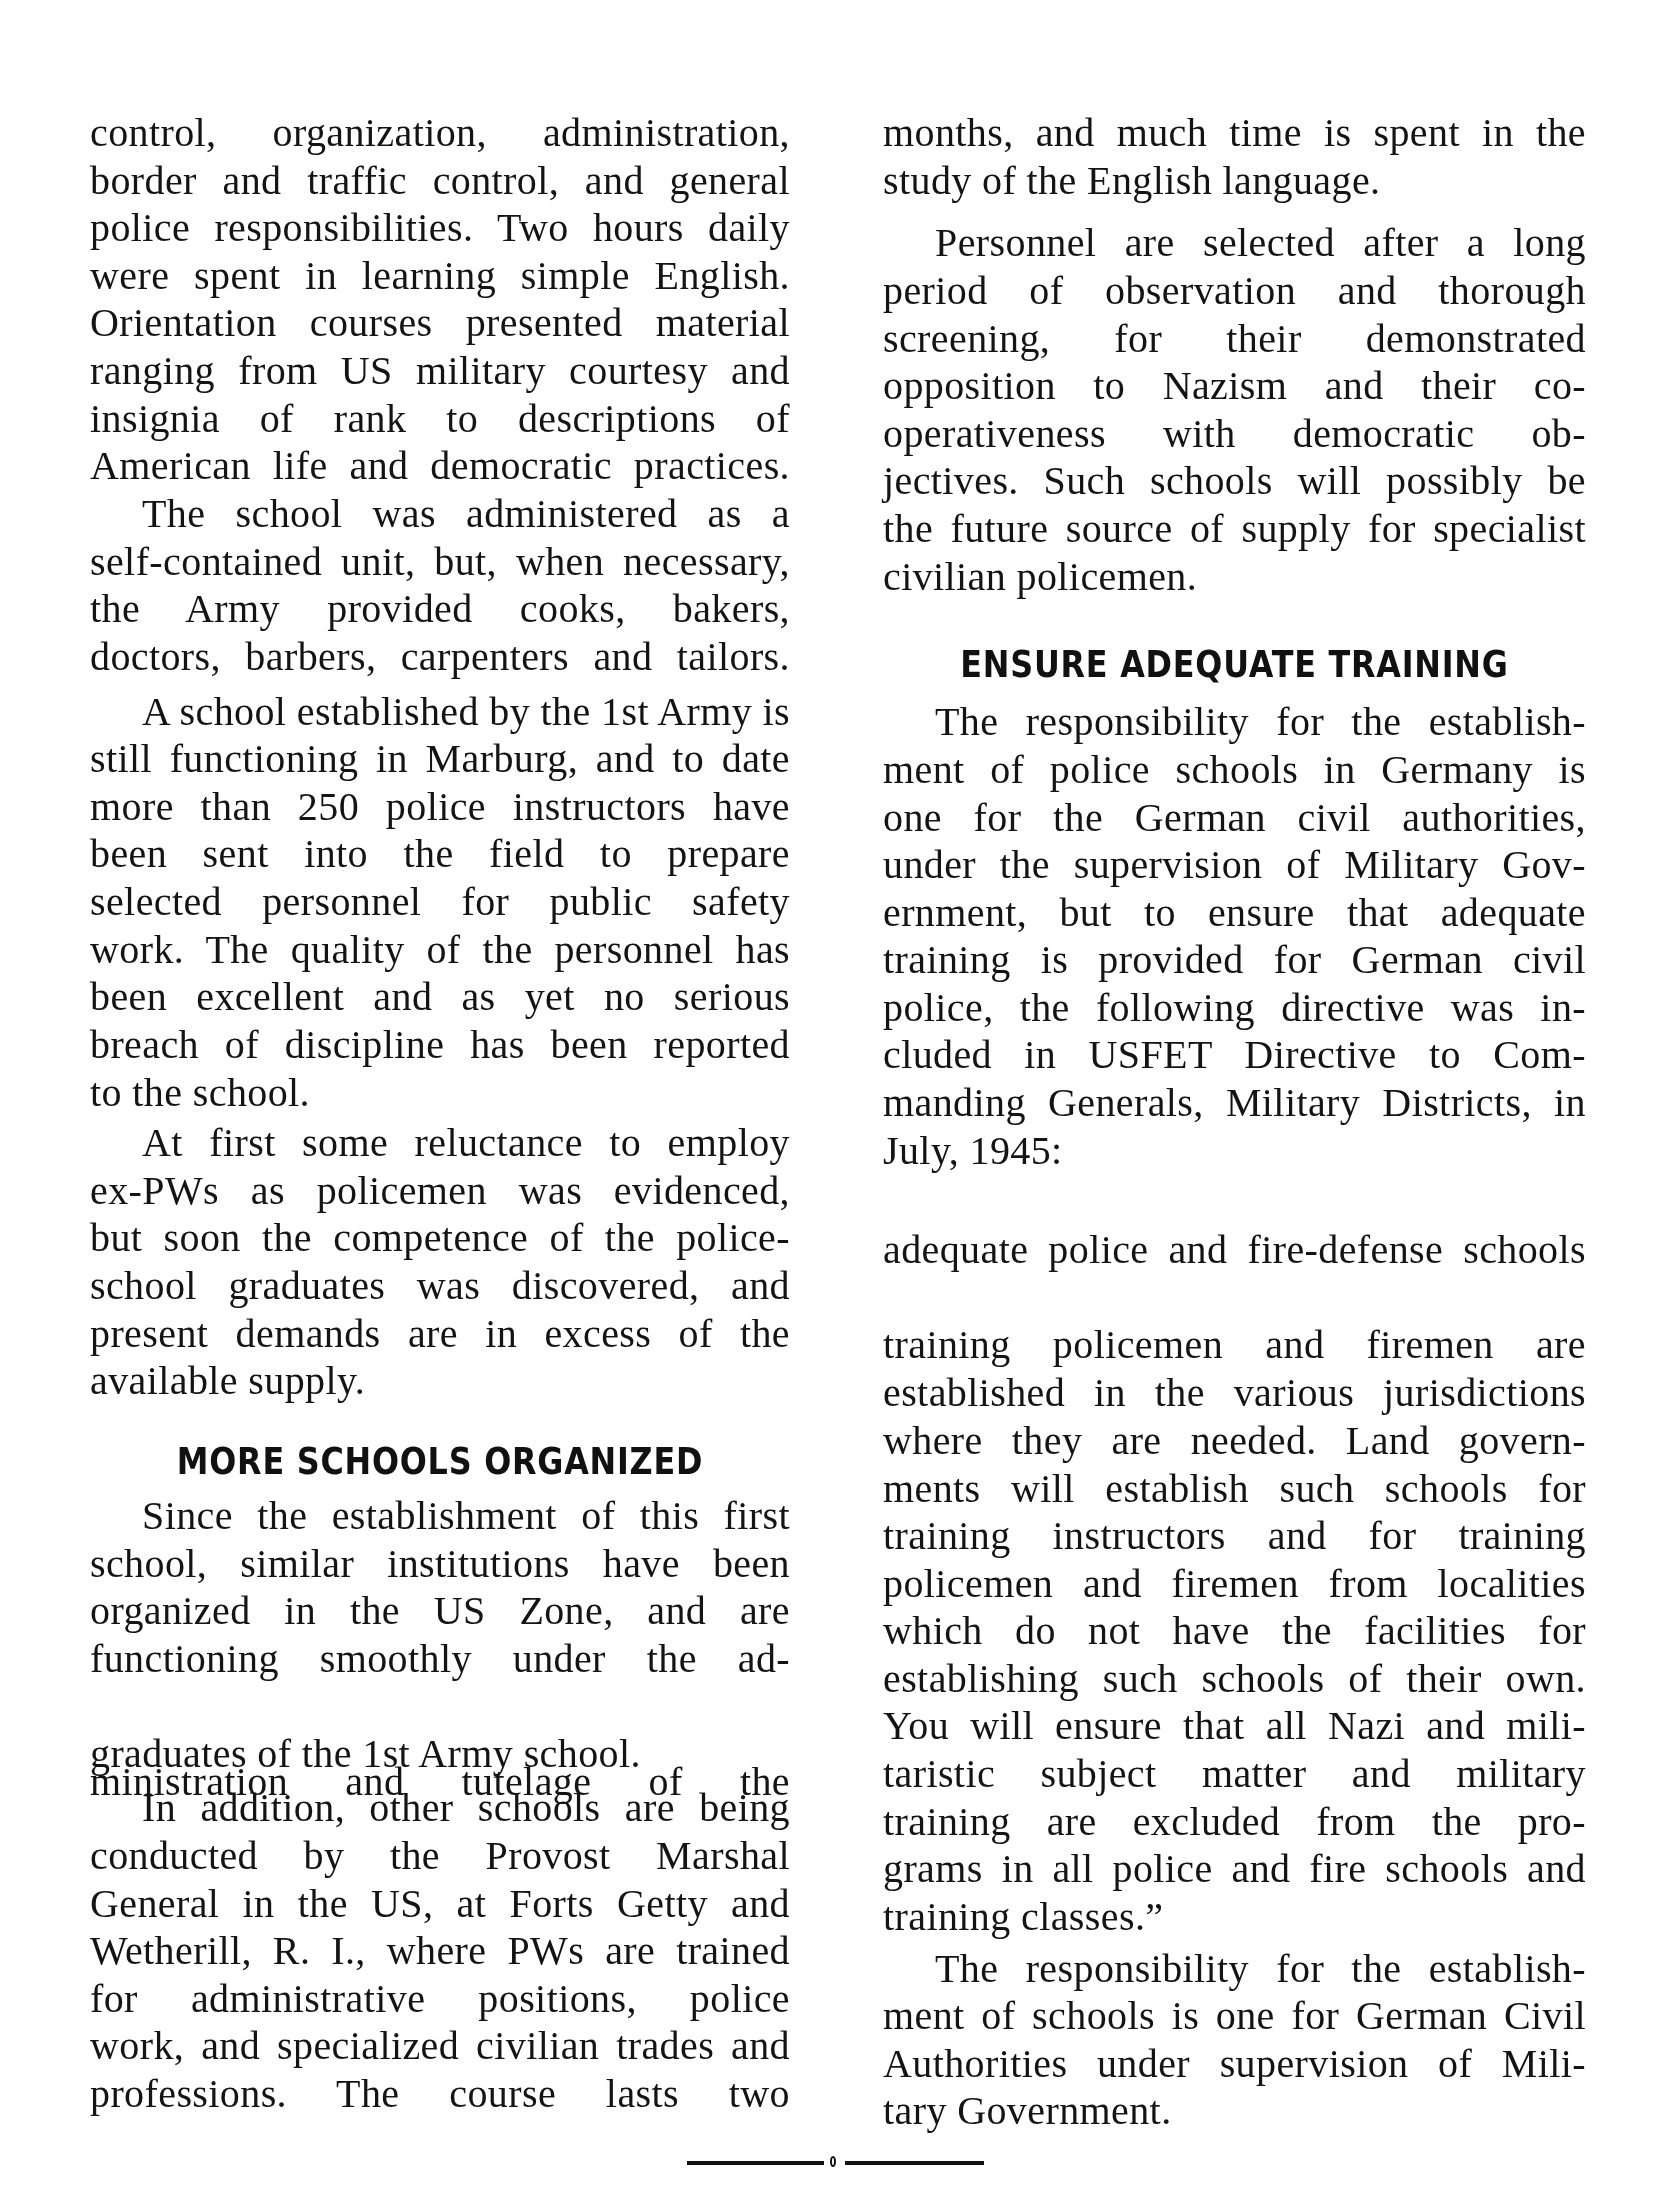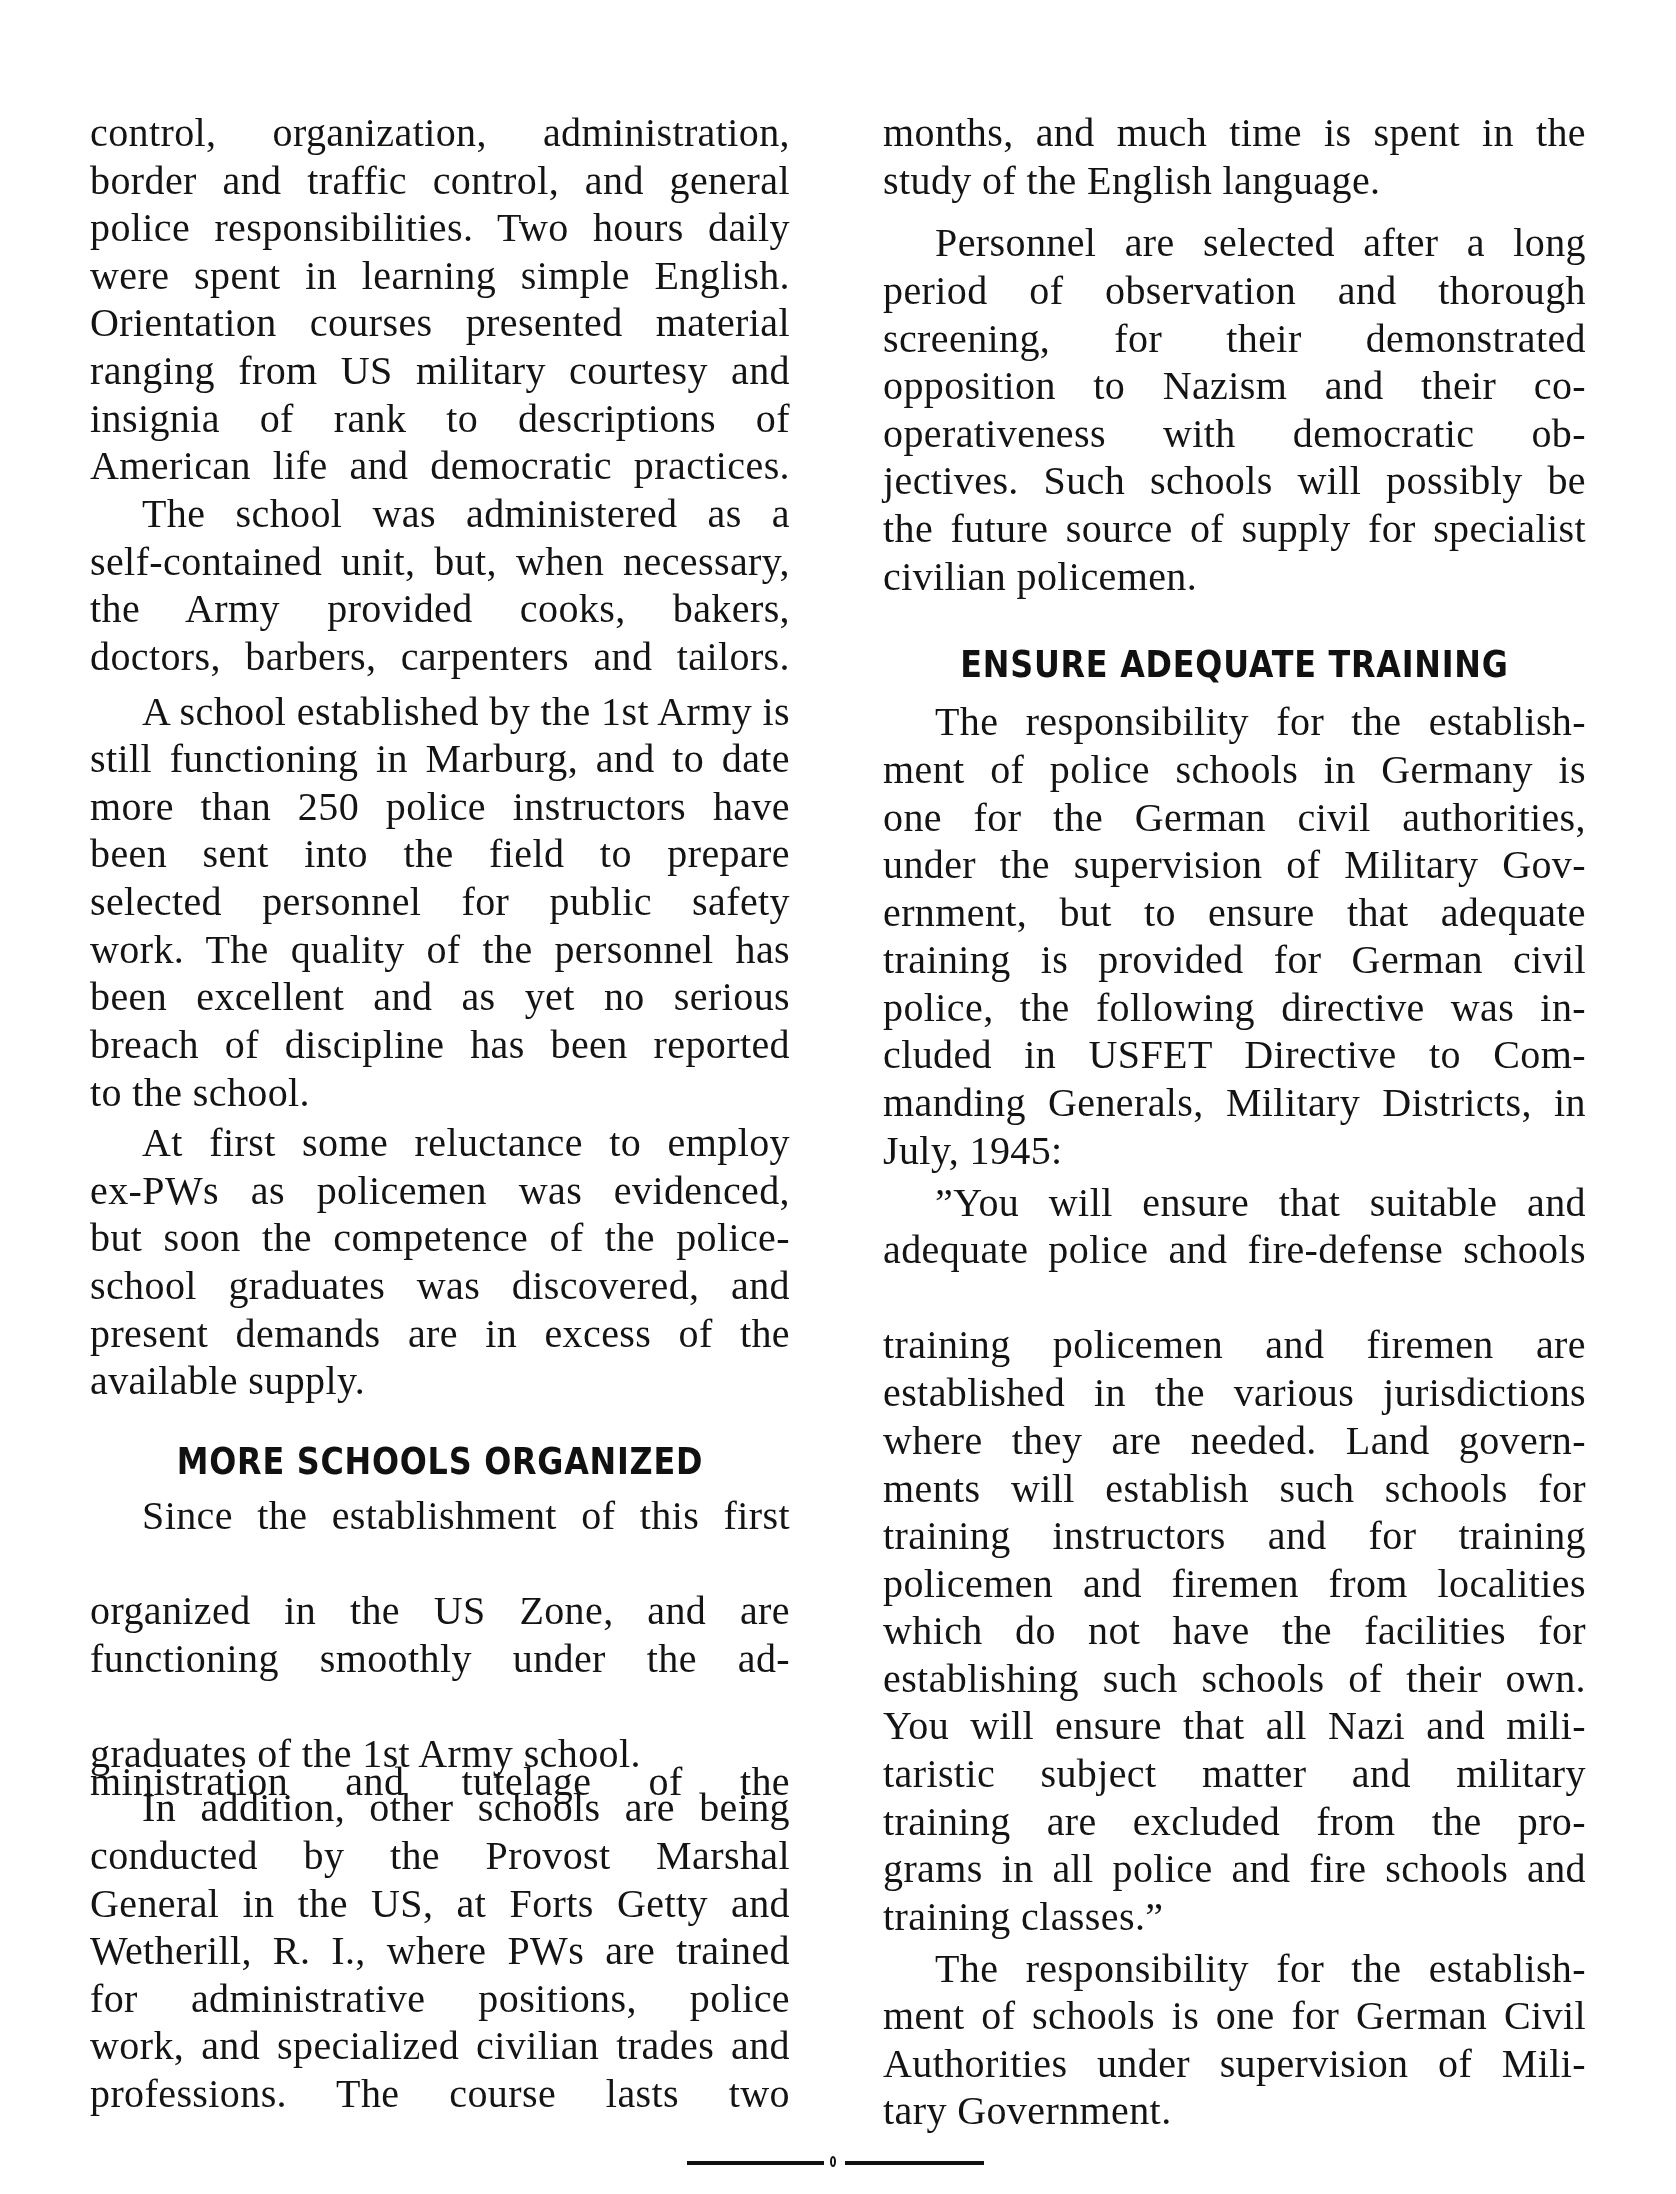--- a/index.html
+++ b/index.html
@@ -62,20 +62,21 @@
     <div class="line indent" style="top:1079px">At first some reluctance to employ</div>
     <div class="line" style="top:1127px">ex-PWs as policemen was evidenced,</div>
     <div class="line" style="top:1174px">but soon the competence of the police-</div>
     <div class="line" style="top:1222px">school graduates was discovered, and</div>
     <div class="line" style="top:1270px">present demands are in excess of the</div>
     <div class="line last" style="top:1317px">available supply.</div>
 
     <div class="heading" style="top:1400px">MORE SCHOOLS ORGANIZED</div>
 
     <div class="line indent" style="top:1452px">Since the establishment of this first</div>
+    <div class="line" style="top:1500px">school, similar institutions have been</div>
     <div class="line" style="top:1547px">organized in the US Zone, and are</div>
     <div class="line" style="top:1595px">functioning smoothly under the ad-</div>
     <div class="line" style="top:1718px">ministration and tutelage of the</div>
     <div class="line last" style="top:1690px">graduates of the 1st Army school.</div>
 
     <div class="line indent" style="top:1744px">In addition, other schools are being</div>
     <div class="line" style="top:1792px">conducted by the Provost Marshal</div>
     <div class="line" style="top:1840px">General in the US, at Forts Getty and</div>
     <div class="line" style="top:1887px">Wetherill, R. I., where PWs are trained</div>
     <div class="line" style="top:1935px">for administrative positions, police</div>
@@ -103,21 +104,20 @@
     <div class="line" style="top:706px">ment of police schools in Germany is</div>
     <div class="line" style="top:754px">one for the German civil authorities,</div>
     <div class="line" style="top:801px">under the supervision of Military Gov-</div>
     <div class="line" style="top:849px">ernment, but to ensure that adequate</div>
     <div class="line" style="top:944px">police, the following directive was in-</div>
     <div class="line" style="top:896px">training is provided for German civil</div>
     <div class="line" style="top:991px">cluded in USFET Directive to Com-</div>
     <div class="line" style="top:1039px">manding Generals, Military Districts, in</div>
     <div class="line last" style="top:1087px">July, 1945:</div>
 
-    <div class="line indent" style="top:1139px">”You will ensure that suitable and</div>
     <div class="line" style="top:1186px">adequate police and fire-defense schools</div>
     <div class="line" style="top:1281px">training policemen and firemen are</div>
     <div class="line" style="top:1329px">established in the various jurisdictions</div>
     <div class="line" style="top:1377px">where they are needed. Land govern-</div>
     <div class="line" style="top:1425px">ments will establish such schools for</div>
     <div class="line" style="top:1472px">training instructors and for training</div>
     <div class="line" style="top:1520px">policemen and firemen from localities</div>
     <div class="line" style="top:1567px">which do not have the facilities for</div>
     <div class="line" style="top:1615px">establishing such schools of their own.</div>
     <div class="line" style="top:1662px">You will ensure that all Nazi and mili-</div>

